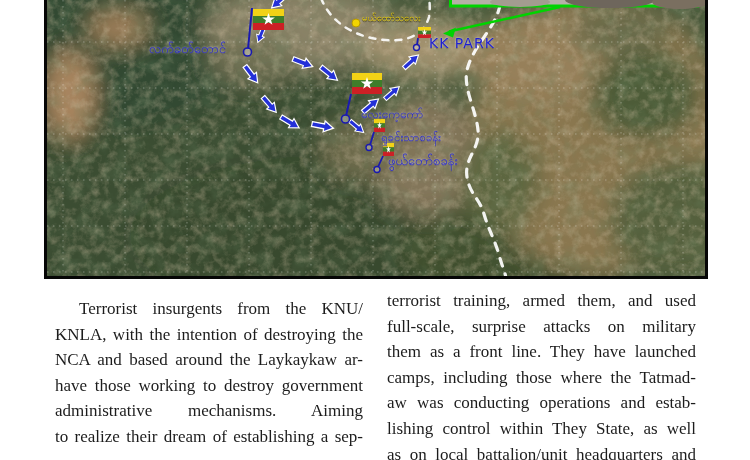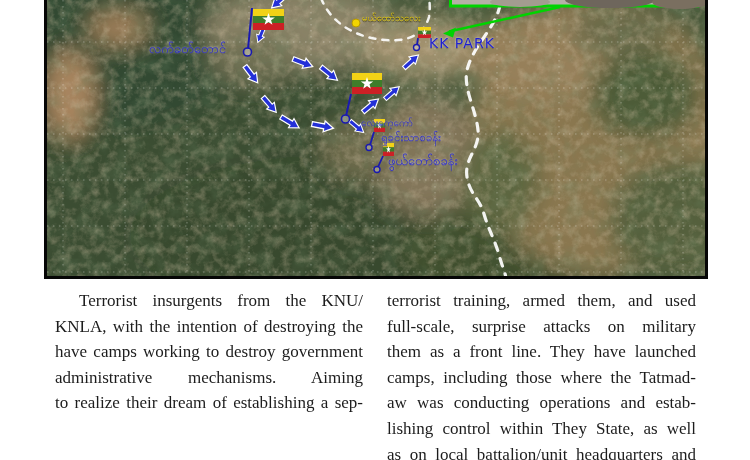--- a/index.html
+++ b/index.html
@@ -9,29 +9,29 @@
   .map{position:absolute;left:44px;top:0;width:664px;height:279px;
        border:3px solid #060606;border-top:none;box-sizing:border-box;background:#47583a;}
   .map svg{position:absolute;left:0;top:0;display:block;}
   .mlabel{position:absolute;font-family:"DejaVu Sans",sans-serif;font-weight:normal;
           color:var(--accent_blue);white-space:nowrap;line-height:1;
           text-shadow:0 0 2px rgba(255,255,255,.85),0 1px 1px rgba(0,0,0,.45);}
   .mlabel.mountain{left:102px;top:42px;font-size:13px;}
   .mlabel.village{left:315px;top:13px;font-size:9.5px;color:var(--village_yellow);
                   text-shadow:0 1px 1px rgba(0,0,0,.8);}
   .mlabel.kkpark{left:382px;top:36px;font-size:14px;letter-spacing:1px;}
-  .mlabel.laykaykaw{left:314px;top:118px;font-size:10px;}
+  .mlabel.laykaykaw{left:314px;top:108px;font-size:12px;}
   .mlabel.camp1{left:334px;top:132px;font-size:11.5px;}
   .mlabel.camp2{left:341px;top:154px;font-size:13px;}
   
   .article{position:absolute;top:288px;left:0;width:750px;color:#1c1c1c;}
   .col{position:absolute;top:0;font-size:17px;}
   .col .tline{height:25.6px;line-height:25.6px;text-align:justify;text-align-last:justify;
               overflow:hidden;}
-  .col .tline.indent{padding-left:24px;}
+  .col .tline.indent{padding-left:24px;margin-top:8px;}
   .col.left{left:55px;width:308px;}
   .col.right{left:387px;width:309px;}
 </style>
 </head>
 <body>
 
 <div id="stage">
 
   <div class="map">
     <svg width="658" height="276" viewBox="47 0 658 276">
@@ -171,21 +171,22 @@
     <div class="mlabel laykaykaw">လေးကေ့ကော်</div>
     <div class="mlabel camp1">ရှုခင်းသာစခန်း</div>
     <div class="mlabel camp2">ဖွယ်တော်စခန်း</div>
   </div>
 
   <div class="article">
     <div class="col left">
 
     <div class="tline indent">Terrorist insurgents from the KNU/</div>
         <div class="tline">KNLA, with the intention of destroying the</div>
-        <div class="tline">have camps working to destroy government</div>
+        <div class="tline">NCA and based around the Laykaykaw ar-</div>
+        <div class="tline">have those working to destroy government</div>
         <div class="tline">administrative mechanisms. Aiming</div>
         <div class="tline">to realize their dream of establishing a sep-</div>
       </div>
     <div class="col right">
 
     <div class="tline">terrorist training, armed them, and used</div>
         <div class="tline">full-scale, surprise attacks on military</div>
         <div class="tline">them as a front line. They have launched</div>
         <div class="tline">camps, including those where the Tatmad-</div>
         <div class="tline">aw was conducting operations and estab-</div>

